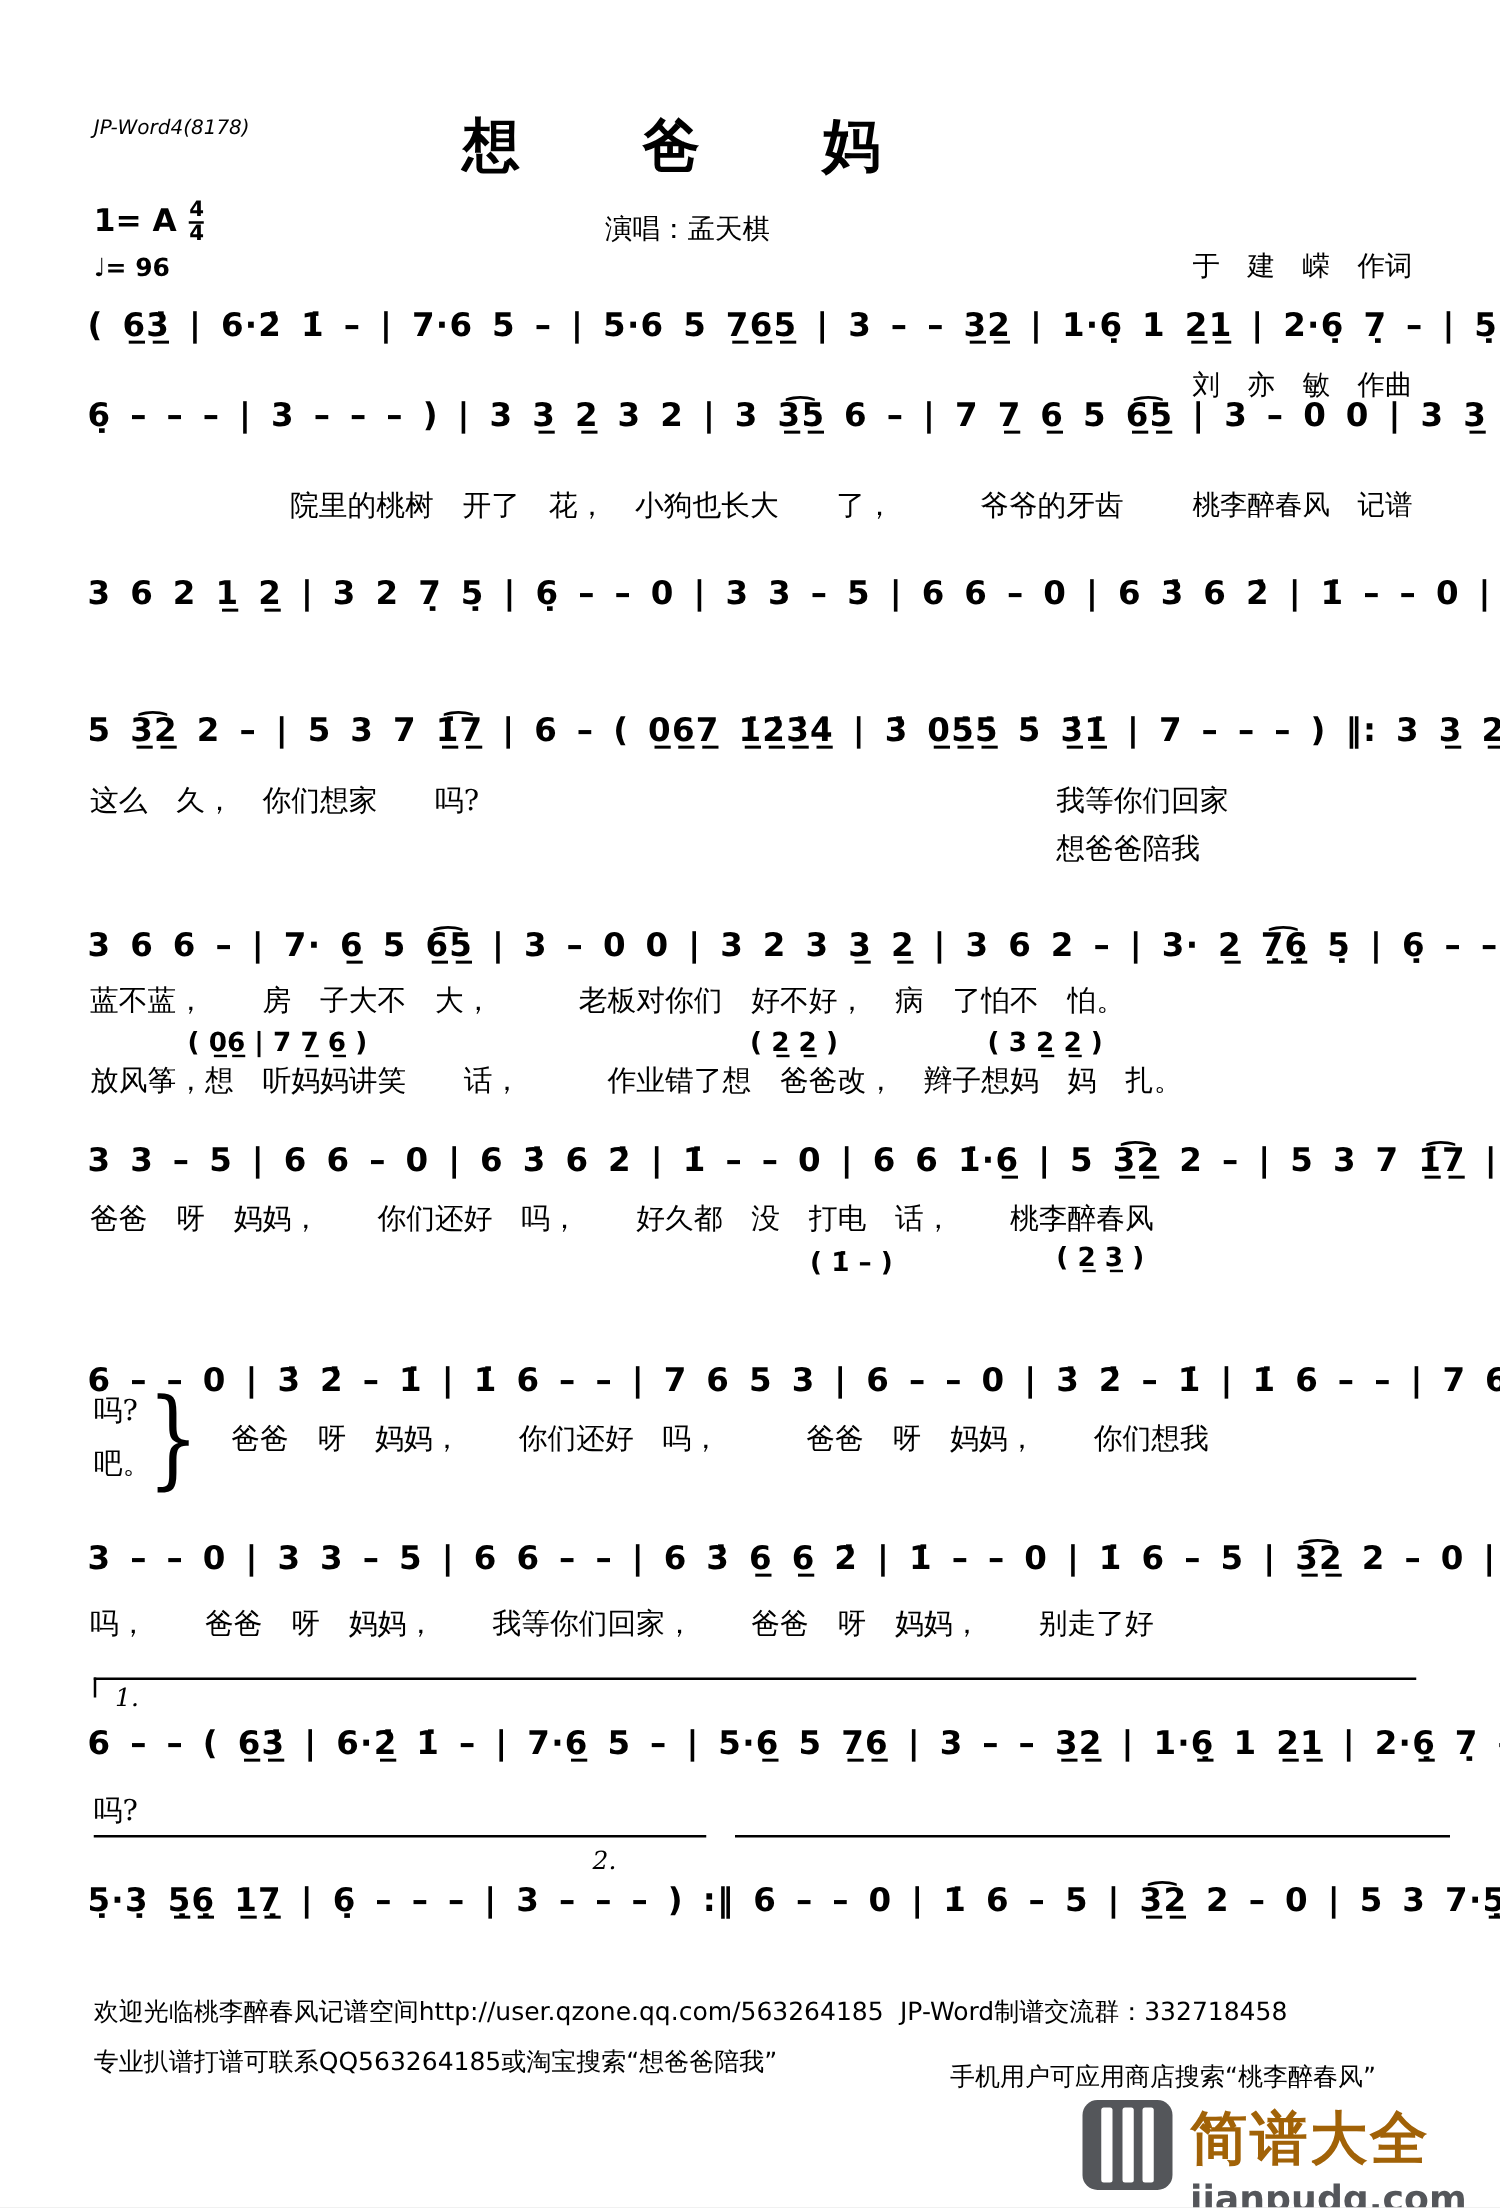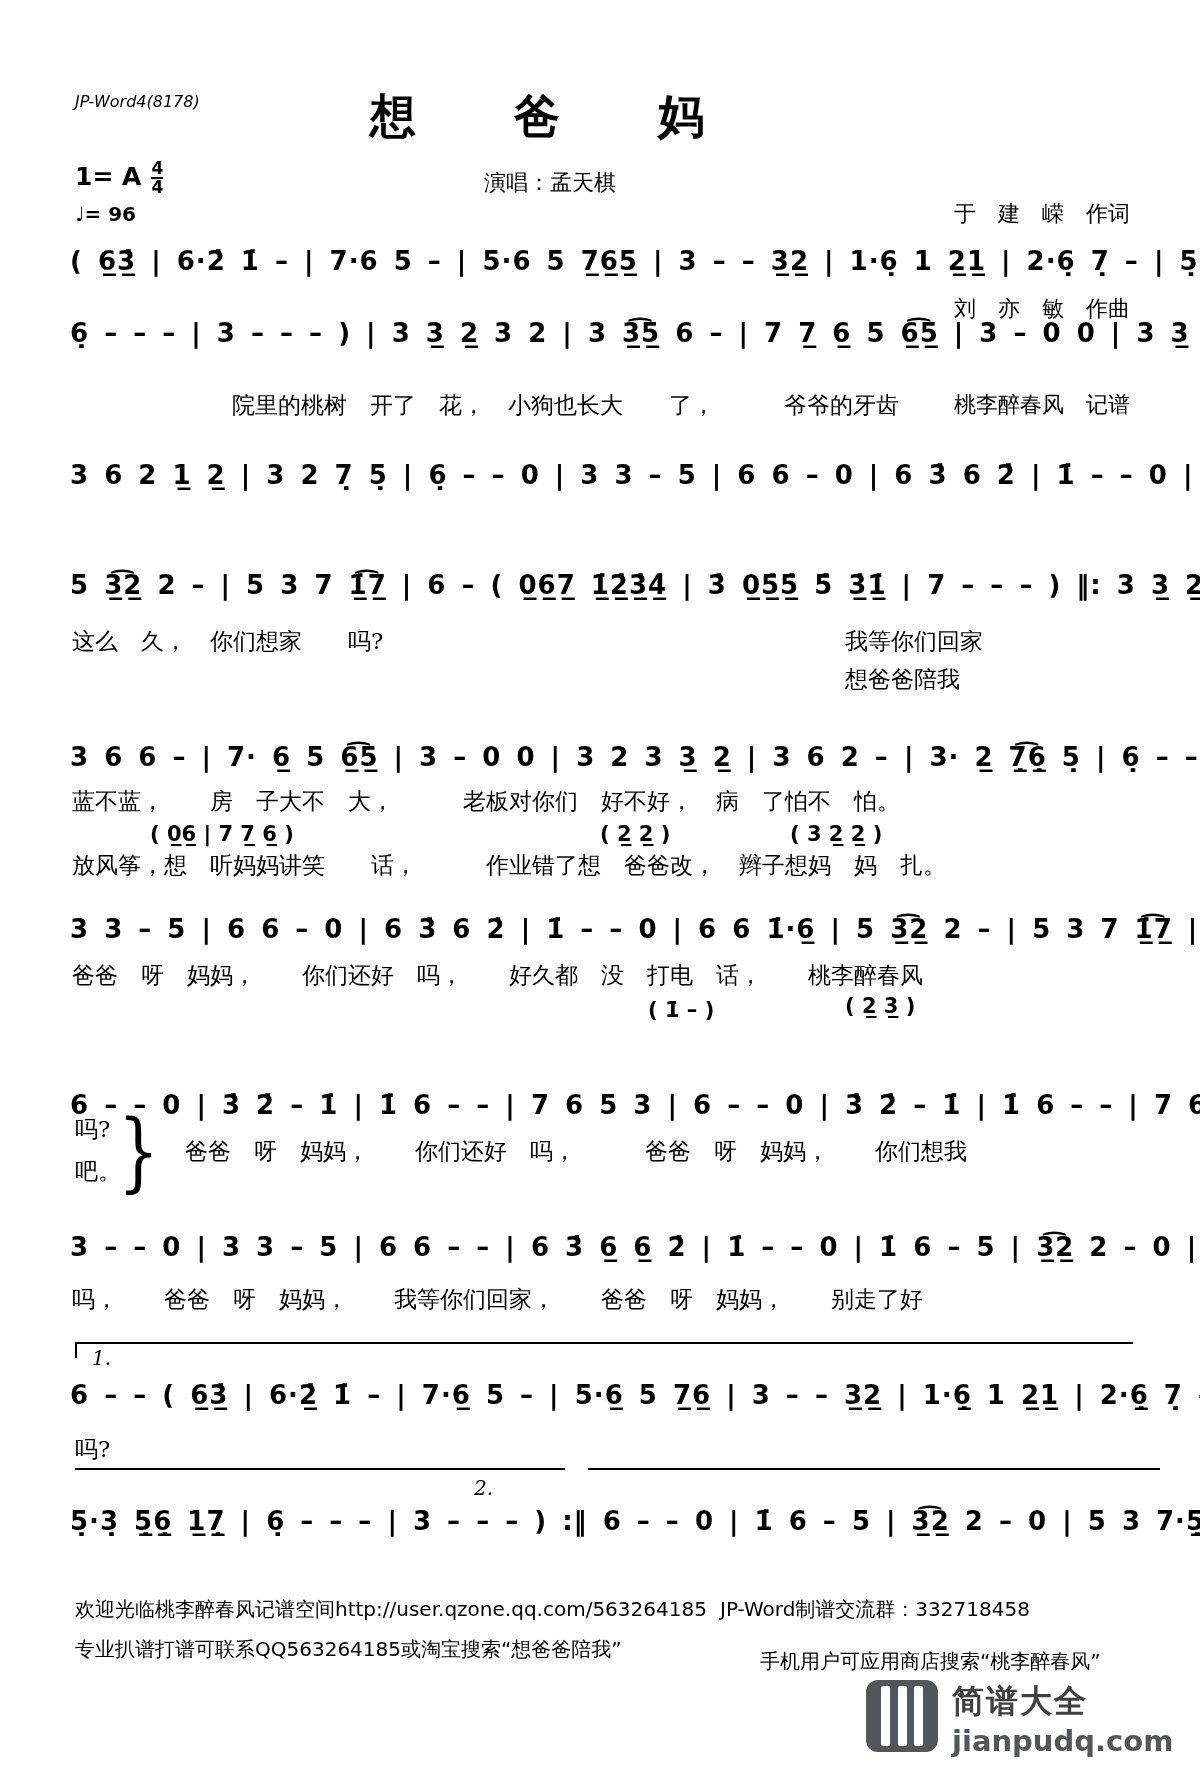--- a/index.html
+++ b/index.html
@@ -20,21 +20,21 @@
   .frac{display:inline-block;vertical-align:middle;text-align:center;font-weight:700;
         font-size:17px;line-height:1;margin-left:10px;}
   .frac .den{display:block;border-top:2px solid #000;}
   .tempo{font-weight:700;font-size:20px;}
   .volta-line{border-top:2px solid #000;}
   .volta-tick{border-left:2px solid #000;height:14px;}
   .volta-label{font-family:"DejaVu Serif",serif;font-style:italic;font-size:20px;}
   .brace{font-family:"DejaVu Serif",serif;font-size:86px;font-weight:400;line-height:1;
          transform:scaleX(.75);transform-origin:left center;}
   .footer{font-size:20px;white-space:pre;}
-  .logo-title{font-weight:700;font-size:32px;color:#404040;letter-spacing:2px;}
+  .logo-title{font-weight:700;font-size:46px;color:#a16207;letter-spacing:2px;}
   .logo-domain{font-weight:700;font-size:29px;color:#54565a;font-family:"DejaVu Sans",sans-serif;}
   .keys-icon{width:72px;height:72px;background:#54565a;border-radius:12px;
              display:flex;justify-content:space-evenly;align-items:stretch;padding:6px 8px;box-sizing:border-box;}
   .keys-icon span{width:9px;background:#fff;border-radius:2px;}
 </style>
 </head>
 <body>
 
 <div id="page">
 

